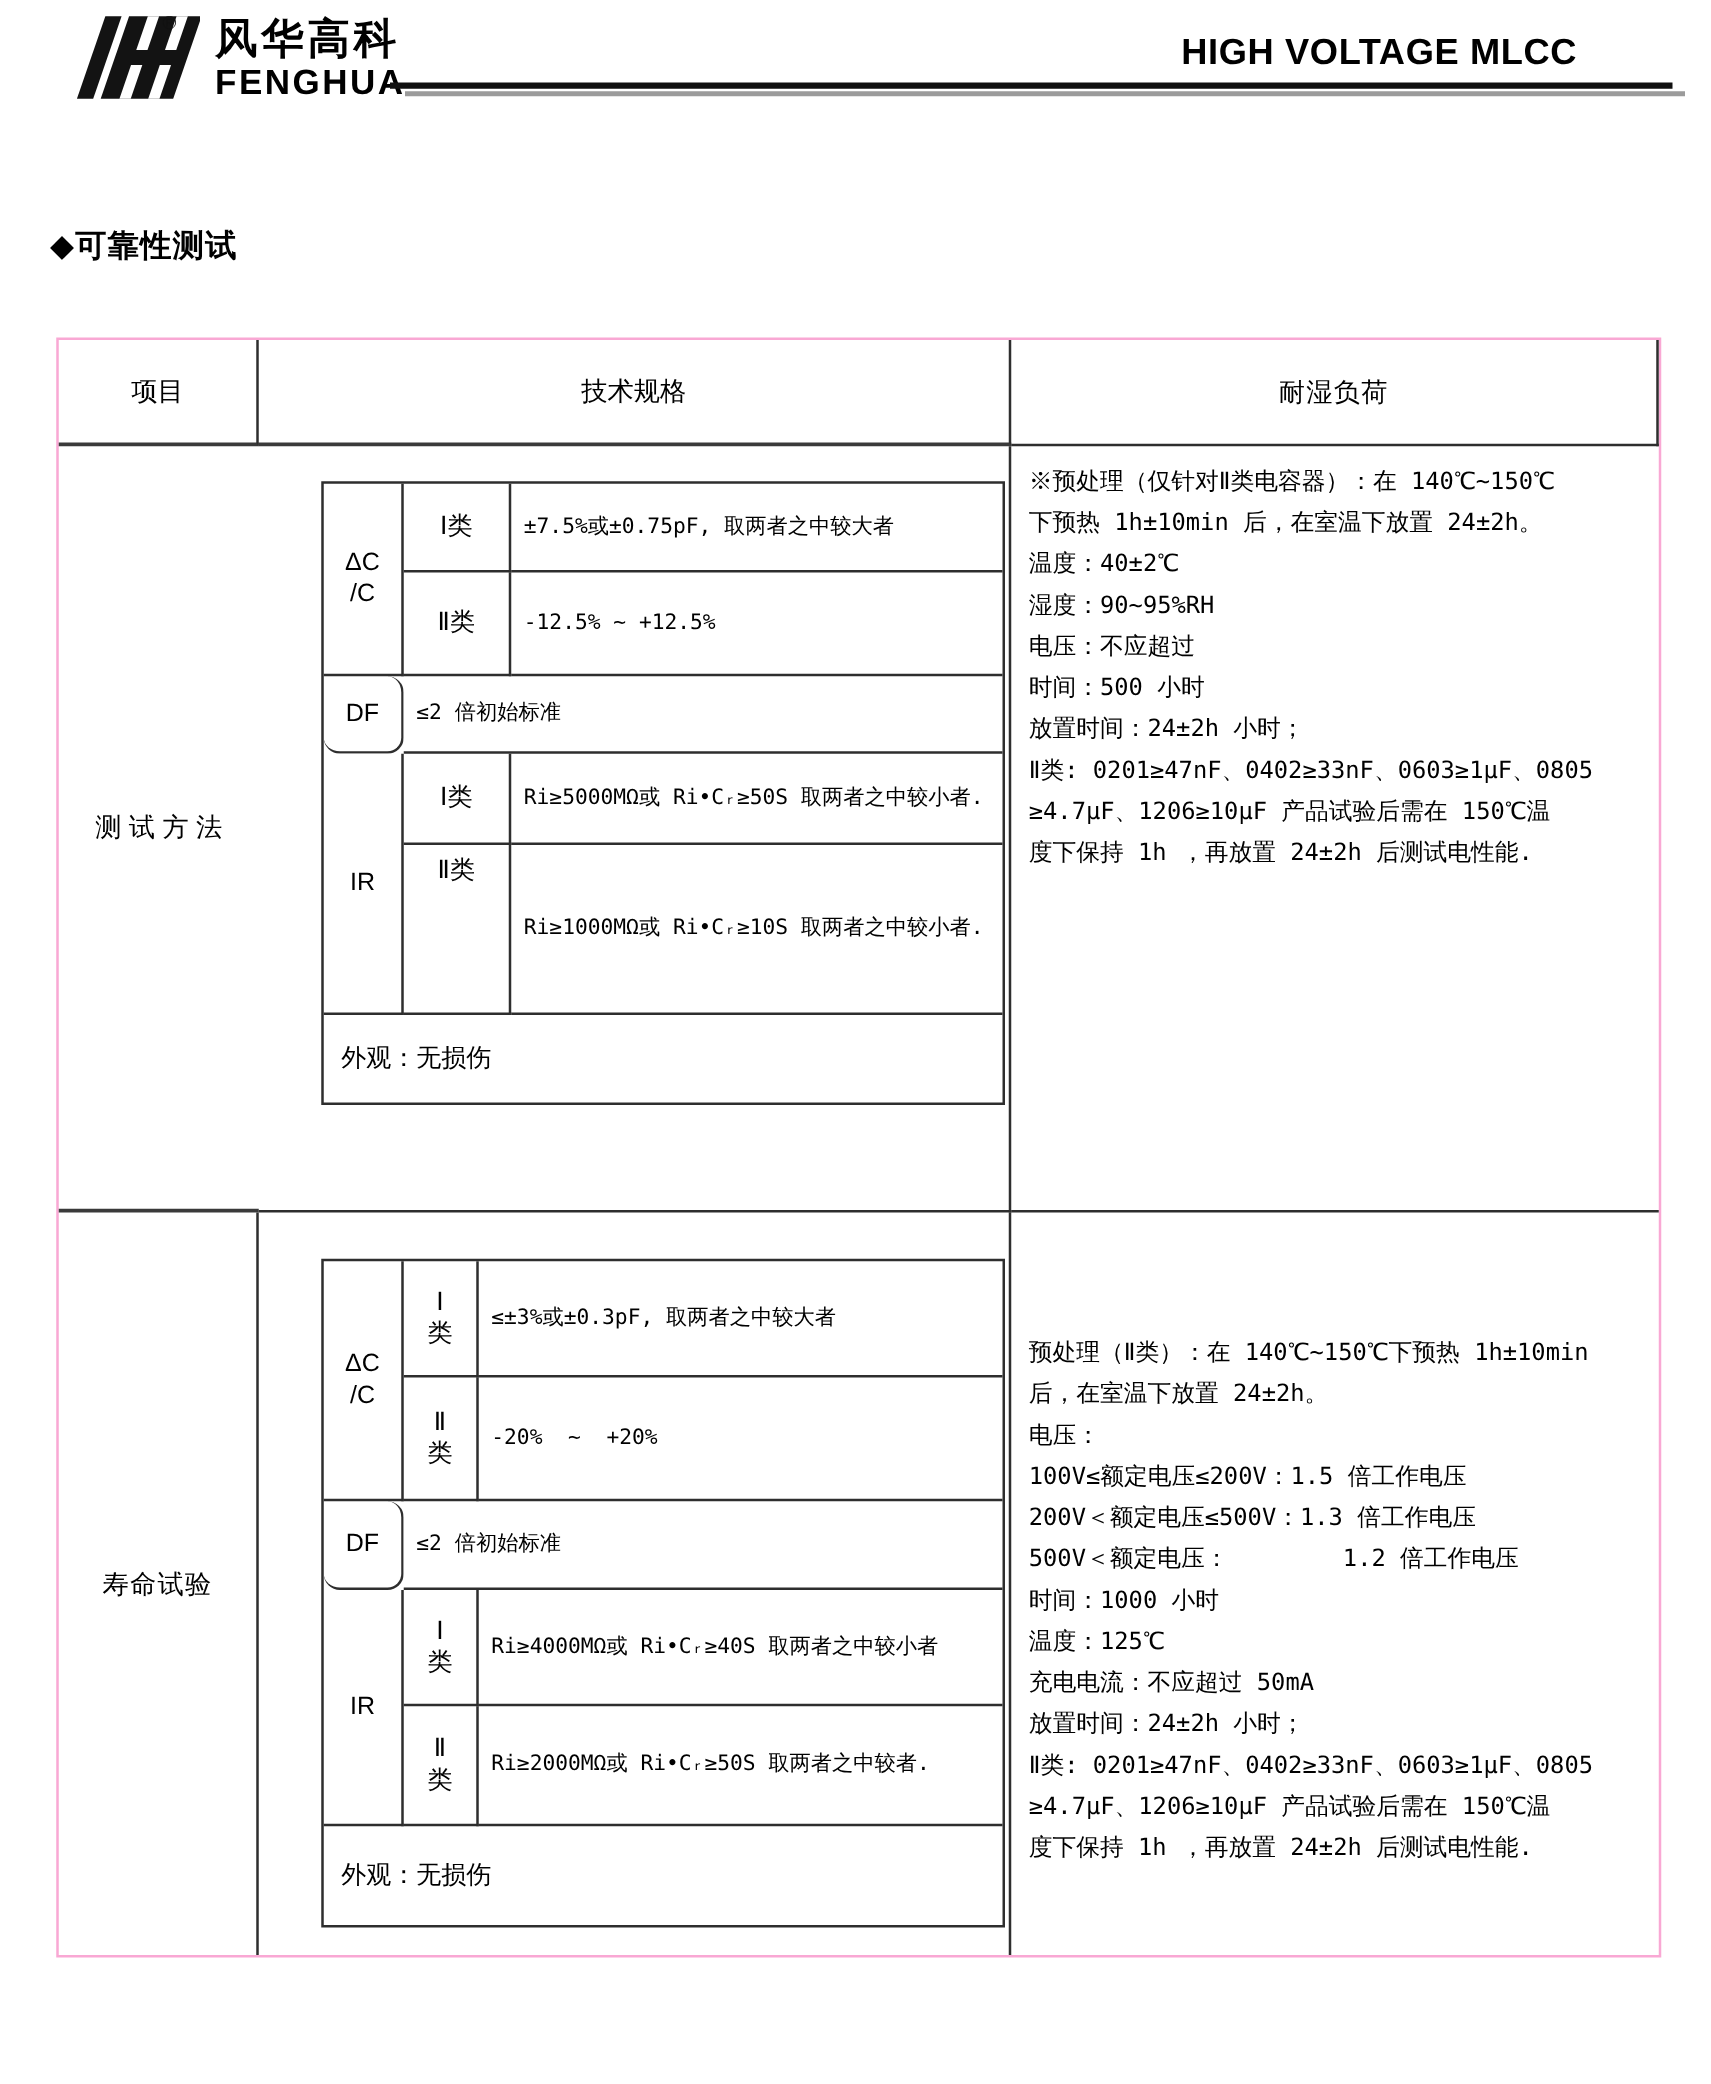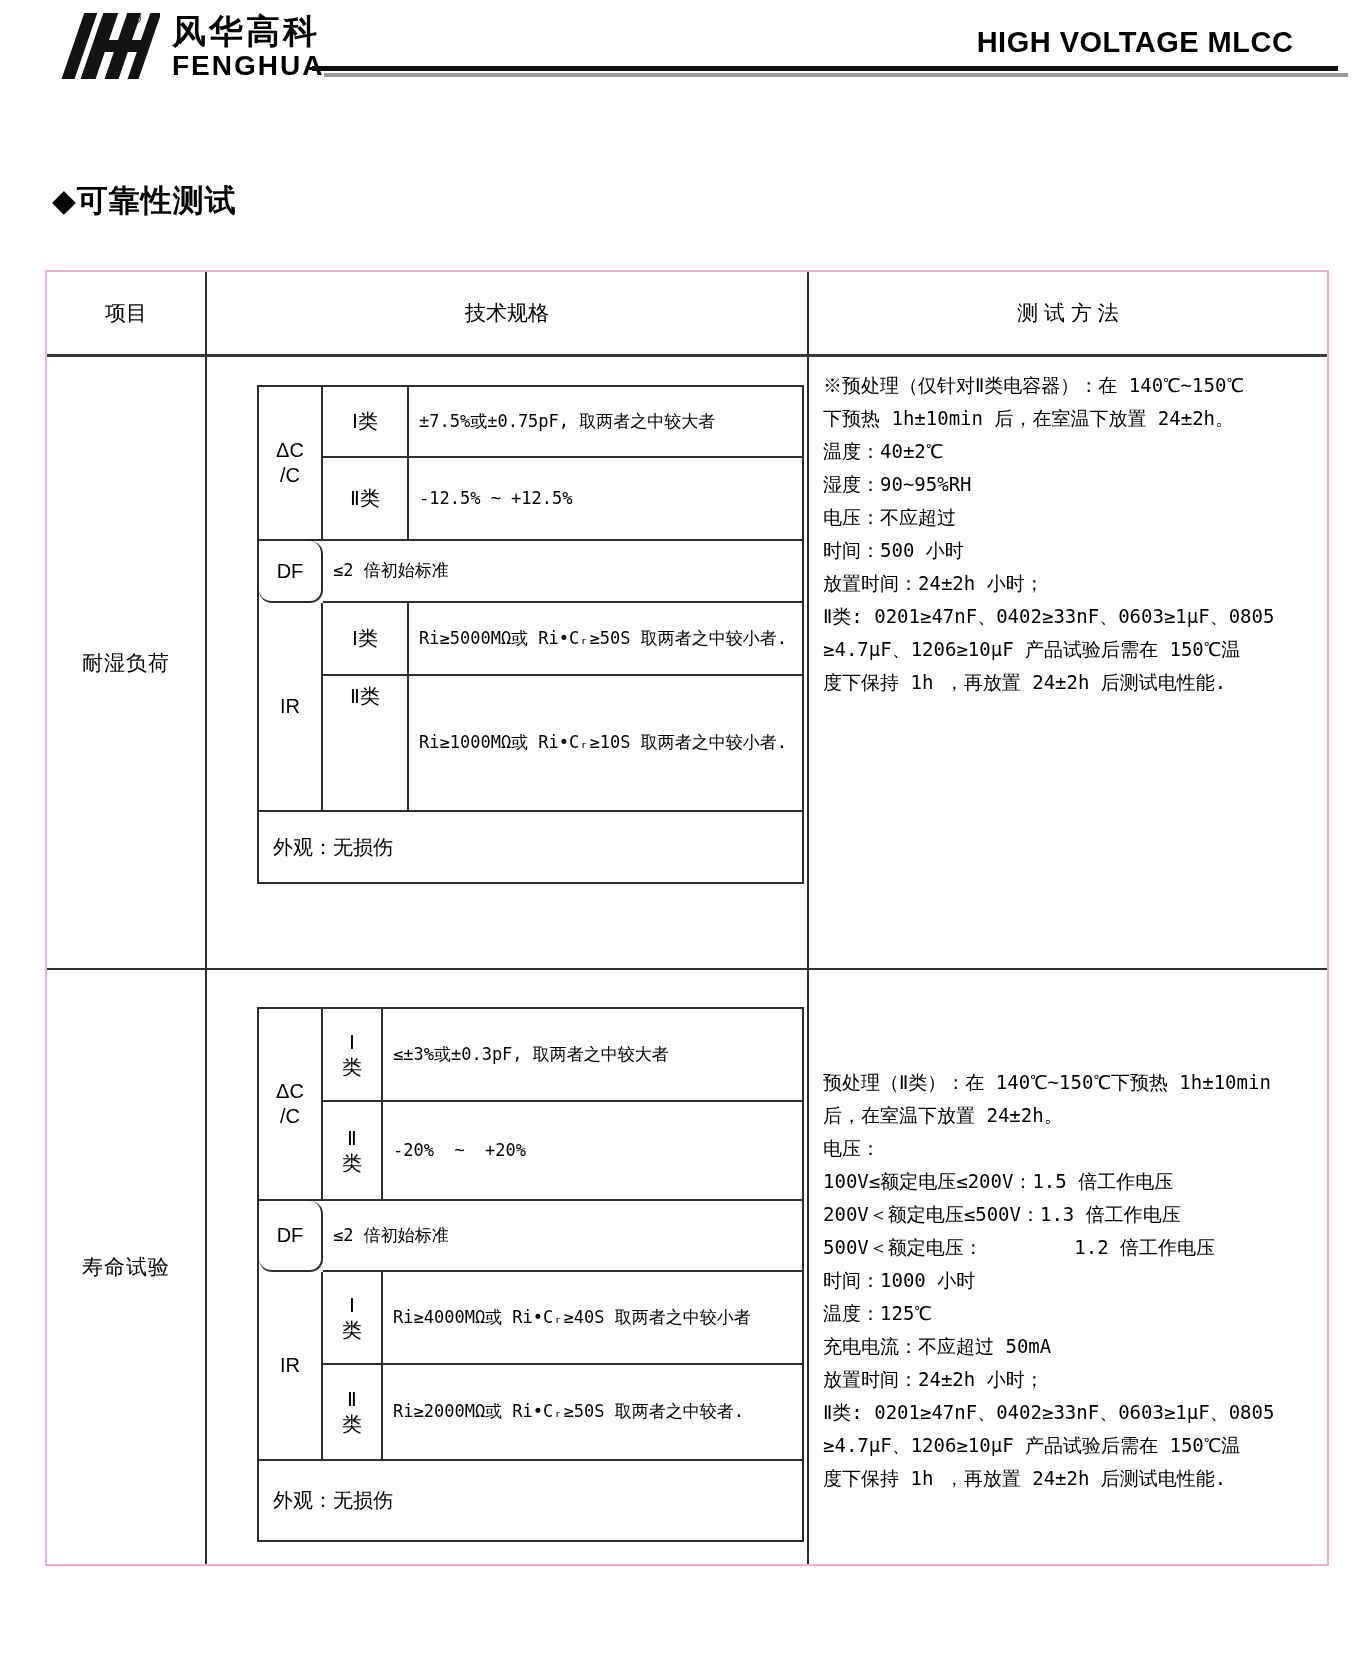--- a/index.html
+++ b/index.html
@@ -6,26 +6,26 @@
   .page{
     position:relative;width:1369px;height:1667px;margin:0 auto;background:#ffffff;
     font-family:"Liberation Sans","DejaVu Sans",sans-serif;color:#000;overflow:hidden;
   }
   
   .logo-mark{position:absolute;left:42px;top:8px;width:118px;height:78px;}
   .reg-mark{position:absolute;left:130px;top:10px;font-size:15px;color:#111;}
   .brand{position:absolute;left:172px;top:14px;line-height:1;}
   .brand-cn{font-size:34px;font-weight:bold;letter-spacing:3px;}
   .brand-en{font-size:28px;font-weight:bold;letter-spacing:2px;margin-top:4px;}
-  .doc-title{position:absolute;left:945px;top:26px;width:380px;text-align:center;
+  .doc-title{position:absolute;left:945px;top:26px;width:380px;text-align:left;
     font-size:29px;font-weight:bold;letter-spacing:.5px;white-space:nowrap;}
   .rule-black{position:absolute;left:312px;top:66px;width:1026px;height:5px;background:#101010;}
   .rule-gray{position:absolute;left:324px;top:73px;width:1024px;height:4px;background:#9b9b9b;}
   
-  .section-title{position:absolute;left:52px;top:180px;font-size:31px;font-weight:bold;letter-spacing:1px;text-align:center;}
+  .section-title{position:absolute;left:40px;top:180px;font-size:25px;font-weight:bold;letter-spacing:1px;text-align:center;}
   
   .outer-table{
     position:absolute;left:45px;top:270px;width:1280px;height:1292px;
     border:2px solid #f9a8d4;display:grid;
     grid-template-columns:160px 602px 1fr;
     grid-template-rows:85px 613px 1fr;
   }
   .oc{box-sizing:border-box;display:flex;align-items:center;justify-content:center;}
   .br{border-right:2px solid #2e2e2e;}
   .bb{border-bottom:2px solid #2e2e2e;}
@@ -96,23 +96,23 @@
   <div class="doc-title">HIGH VOLTAGE MLCC</div>
   <div class="rule-black"></div>
   <div class="rule-gray"></div>
 
   <div class="section-title">◆可靠性测试</div>
 
   <div class="outer-table">
 
     <div class="oc br bbh head-cell">项目</div>
     <div class="oc br bbh head-cell">技术规格</div>
+    <div class="oc br bb item-cell">耐湿负荷</div>
+
     <div class="oc bbh head-cell">测 试 方 法</div>
-
-    <div class="oc br bb item-cell">耐湿负荷</div>
     <div class="oc br bb spec-cell">
       <div class="spec-table t1">
         <div class="sc dc  br bb">ΔC
 /C</div>
         <div class="sc c1l br bb">Ⅰ类</div>
         <div class="sc c1v bb value">±7.5%或±0.75pF, 取两者之中较大者</div>
         <div class="sc c2l br bb">Ⅱ类</div>
         <div class="sc c2v bb value">-12.5% ~ +12.5%</div>
         <div class="sc dfl br bb">DF</div>
         <div class="sc dfv bb value">≤2 倍初始标准</div>

